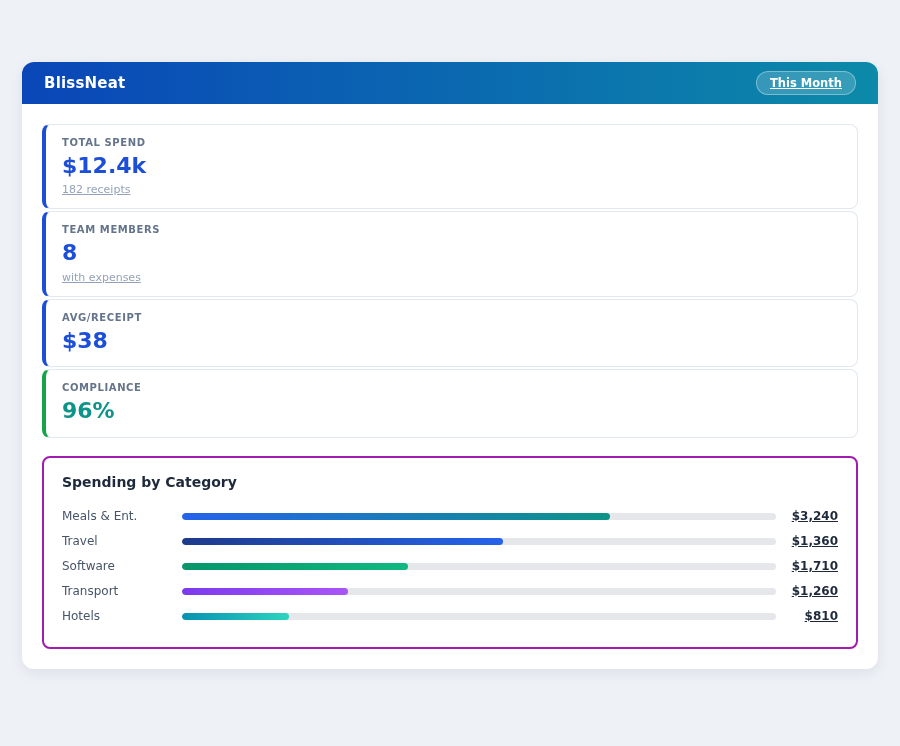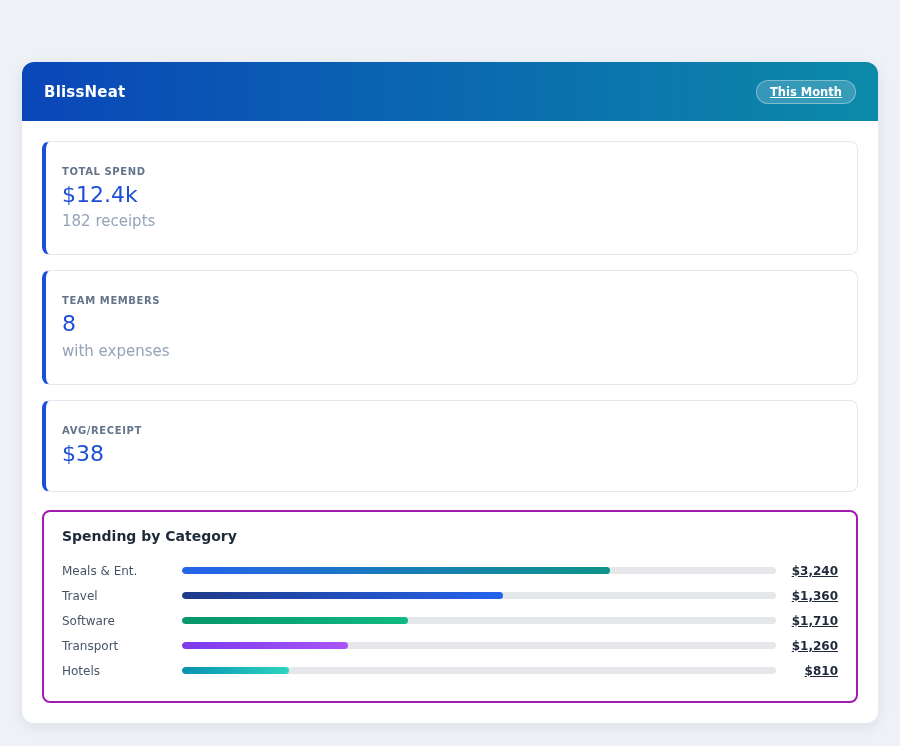--- a/index.html
+++ b/index.html
@@ -12,21 +12,21 @@
   .app-card {
     position: absolute;
     left: 22px; top: 62px;
     width: 856px;
     border-radius: 12px;
     background: #ffffff;
     box-shadow: 0 4px 14px rgba(30,41,59,0.08);
     overflow: hidden;
   }
   .app-header {
-    height: 59px;
+    height: 42px;
     background: linear-gradient(90deg, #0a46b8 0%, #0c8aa8 100%);
     display: flex;
     align-items: center;
     justify-content: space-between;
     padding: 0 22px;
   }
   .app-title {
     color: #ffffff;
     font-size: 15px;
     font-weight: bold;
@@ -42,41 +42,42 @@
     padding: 4px 13px;
     cursor: pointer;
     text-decoration: underline;
   }
   .app-body { padding: 20px; }
   .stat-card {
     border: 1px solid #e2e8f0;
     border-left-width: 4px;
     border-left-style: solid;
     border-radius: 8px;
-    padding: 24px 16px;
-    margin-bottom: 15px;
+    padding: 12px 16px;
+    margin-bottom: 2px;
     background: #ffffff;
   }
   .stat-label {
     font-size: 10px;
     font-weight: bold;
     text-transform: uppercase;
     letter-spacing: 0.6px;
     color: #64748b;
     margin-bottom: 5px;
   }
   .stat-value {
     font-size: 22px;
-    font-weight: normal;
+    font-weight: bold;
     line-height: 1.2;
   }
   .stat-sub {
-    font-size: 15px;
+    font-size: 11px;
     color: #94a3b8;
     margin-top: 4px;
+    text-decoration: underline;
   }
   .spend-card {
     border: 2px solid #a21caf;
     border-radius: 8px;
     padding: 16px 18px 18px 18px;
     margin-top: 18px;
     background: #ffffff;
   }
   .spend-title {
     font-size: 14px;
@@ -133,20 +134,24 @@
         </div>
         <div class="stat-card" style="border-left-color: rgb(29, 78, 216);">
           <div class="stat-label">TEAM MEMBERS</div>
           <div class="stat-value" style="color: rgb(29, 78, 216);">8</div>
           <div class="stat-sub">with expenses</div>
         </div>
         <div class="stat-card" style="border-left-color: rgb(29, 78, 216);">
           <div class="stat-label">AVG/RECEIPT</div>
           <div class="stat-value" style="color: rgb(29, 78, 216);">$38</div>
         </div>
+        <div class="stat-card" style="border-left-color: rgb(22, 163, 74);">
+          <div class="stat-label">COMPLIANCE</div>
+          <div class="stat-value" style="color: rgb(13, 148, 136);">96%</div>
+        </div>
       </div>
     <div class="spend-card">
       <div class="spend-title">Spending by Category</div>
       <div id="category-rows">
           <div class="cat-row">
             <span class="cat-label">Meals &amp; Ent.</span>
             <div class="bar-track">
               <div class="bar-fill" style="width: 72%; background: linear-gradient(90deg, rgb(37, 99, 235), rgb(13, 148, 136));"></div>
             </div>
             <span class="cat-value">$3,240</span>

